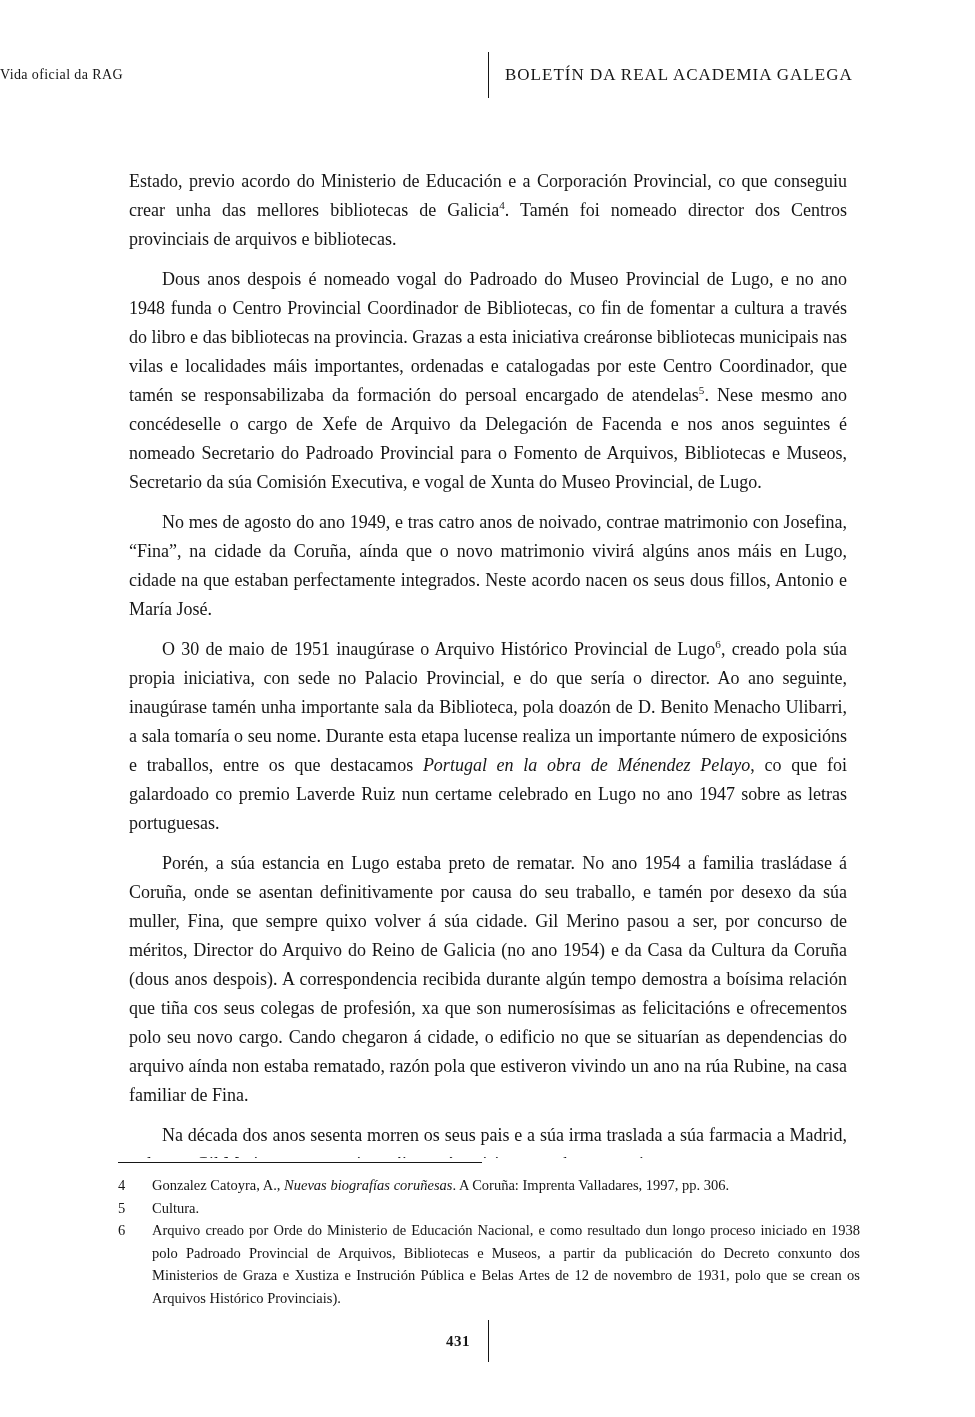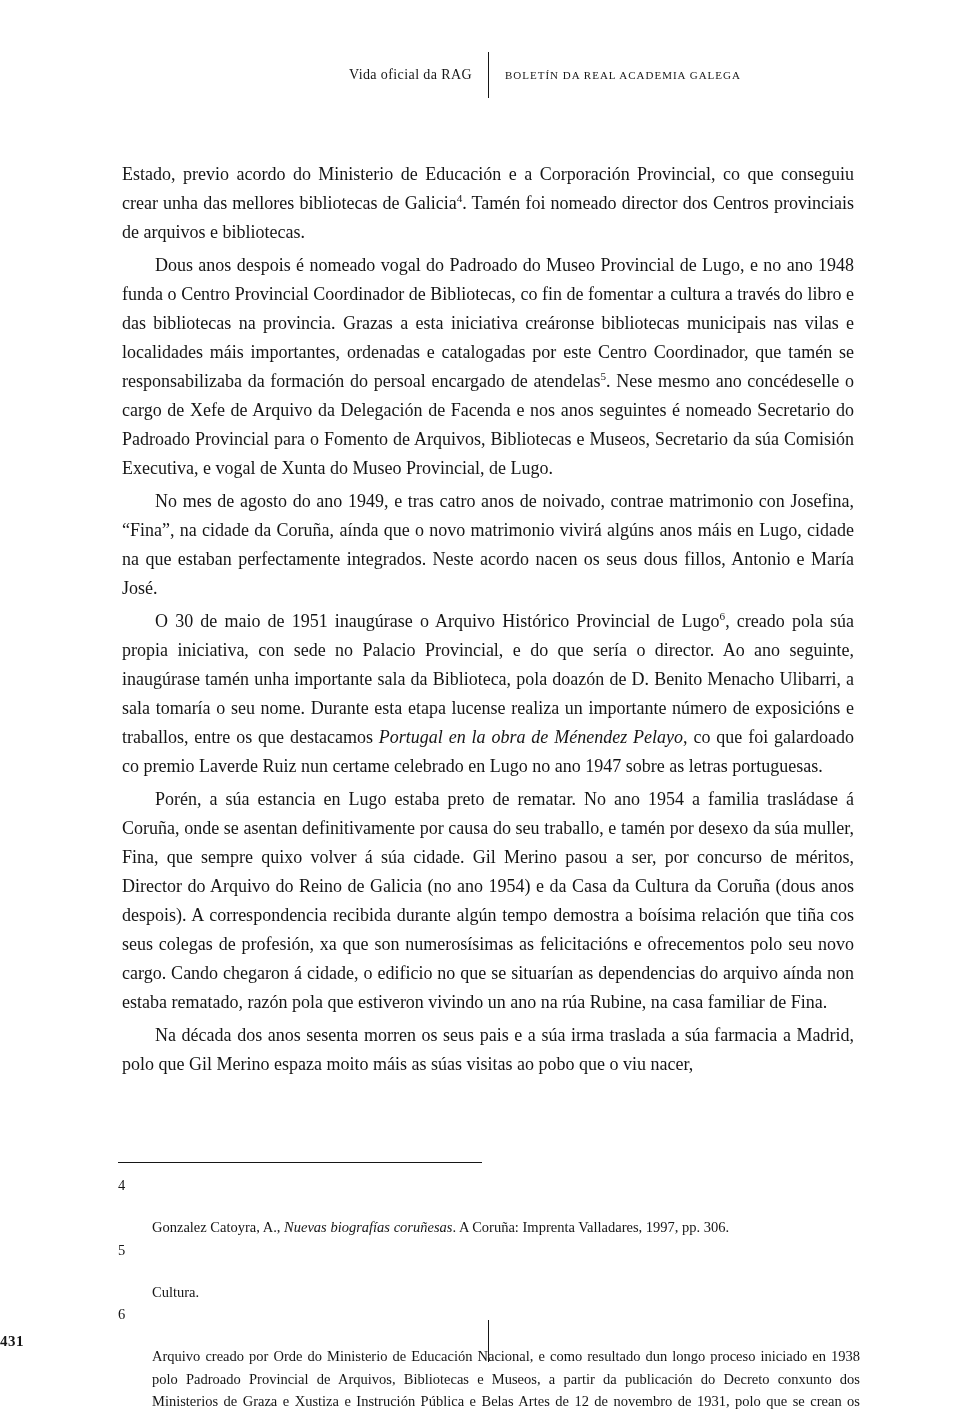--- a/index.html
+++ b/index.html
@@ -11,59 +11,59 @@
     overflow:hidden;
     font-family:"Liberation Serif","DejaVu Serif",serif;
     color:#151515;
   }
   
   .masthead{
     position:absolute;top:52px;left:0;right:0;height:46px;
     display:flex;align-items:center;
   }
   .masthead .left{
-    width:488px;text-align:right;padding-right:16px;box-sizing:border-box;
+    width:488px;text-align:left;padding-right:16px;box-sizing:border-box;
     font-size:14px;letter-spacing:.4px;
   }
   .masthead .vrule{width:1px;height:46px;background:#161616;}
   .masthead .right{
     flex:1;padding-left:16px;
-    font-size:11px;letter-spacing:1px;
+    font-size:17px;letter-spacing:1px;
   }
   
   .body-col{
     position:absolute;left:118px;top:156px;width:740px;height:1002px;
     overflow:hidden;
     font-size:18px;line-height:29px;
     text-align:justify;
   }
-  .body-col p{margin:4px;}
+  .body-col p{margin:11px;}
   .body-col p.indent{text-indent:33px;}
   sup{font-size:.62em;line-height:0;vertical-align:super;}
   i{}
   
   .fn-rule{
     position:absolute;left:118px;top:1162px;width:364px;height:0;
     border-top:1.6px solid #161616;
   }
   .footnotes{
     position:absolute;left:118px;top:1174px;width:742px;
     font-size:14.5px;line-height:22.5px;
   }
   .footnote{display:flex;}
   .fn-num{width:34px;flex:0 0 34px;}
-  .fn-text{flex:1;text-align:justify;margin-top:42px;}
+  .fn-text{flex:1;text-align:justify;}
   
   .footer{
     position:absolute;top:1320px;left:0;right:0;height:42px;
     display:flex;align-items:center;
     font-size:15px;
   }
   .footer .left{
-    width:488px;padding-right:18px;box-sizing:border-box;
+    width:488px;text-align:right;padding-right:18px;box-sizing:border-box;
     font-weight:bold;letter-spacing:.5px;font-family:Liberation Serif, serif;
   }
   .footer .vrule{width:1px;height:42px;background:#161616;}
   .footer .right{flex:1;padding-left:18px;letter-spacing:.5px;}
 </style>
 </head>
 <body>
 
 <div class="page">
 

